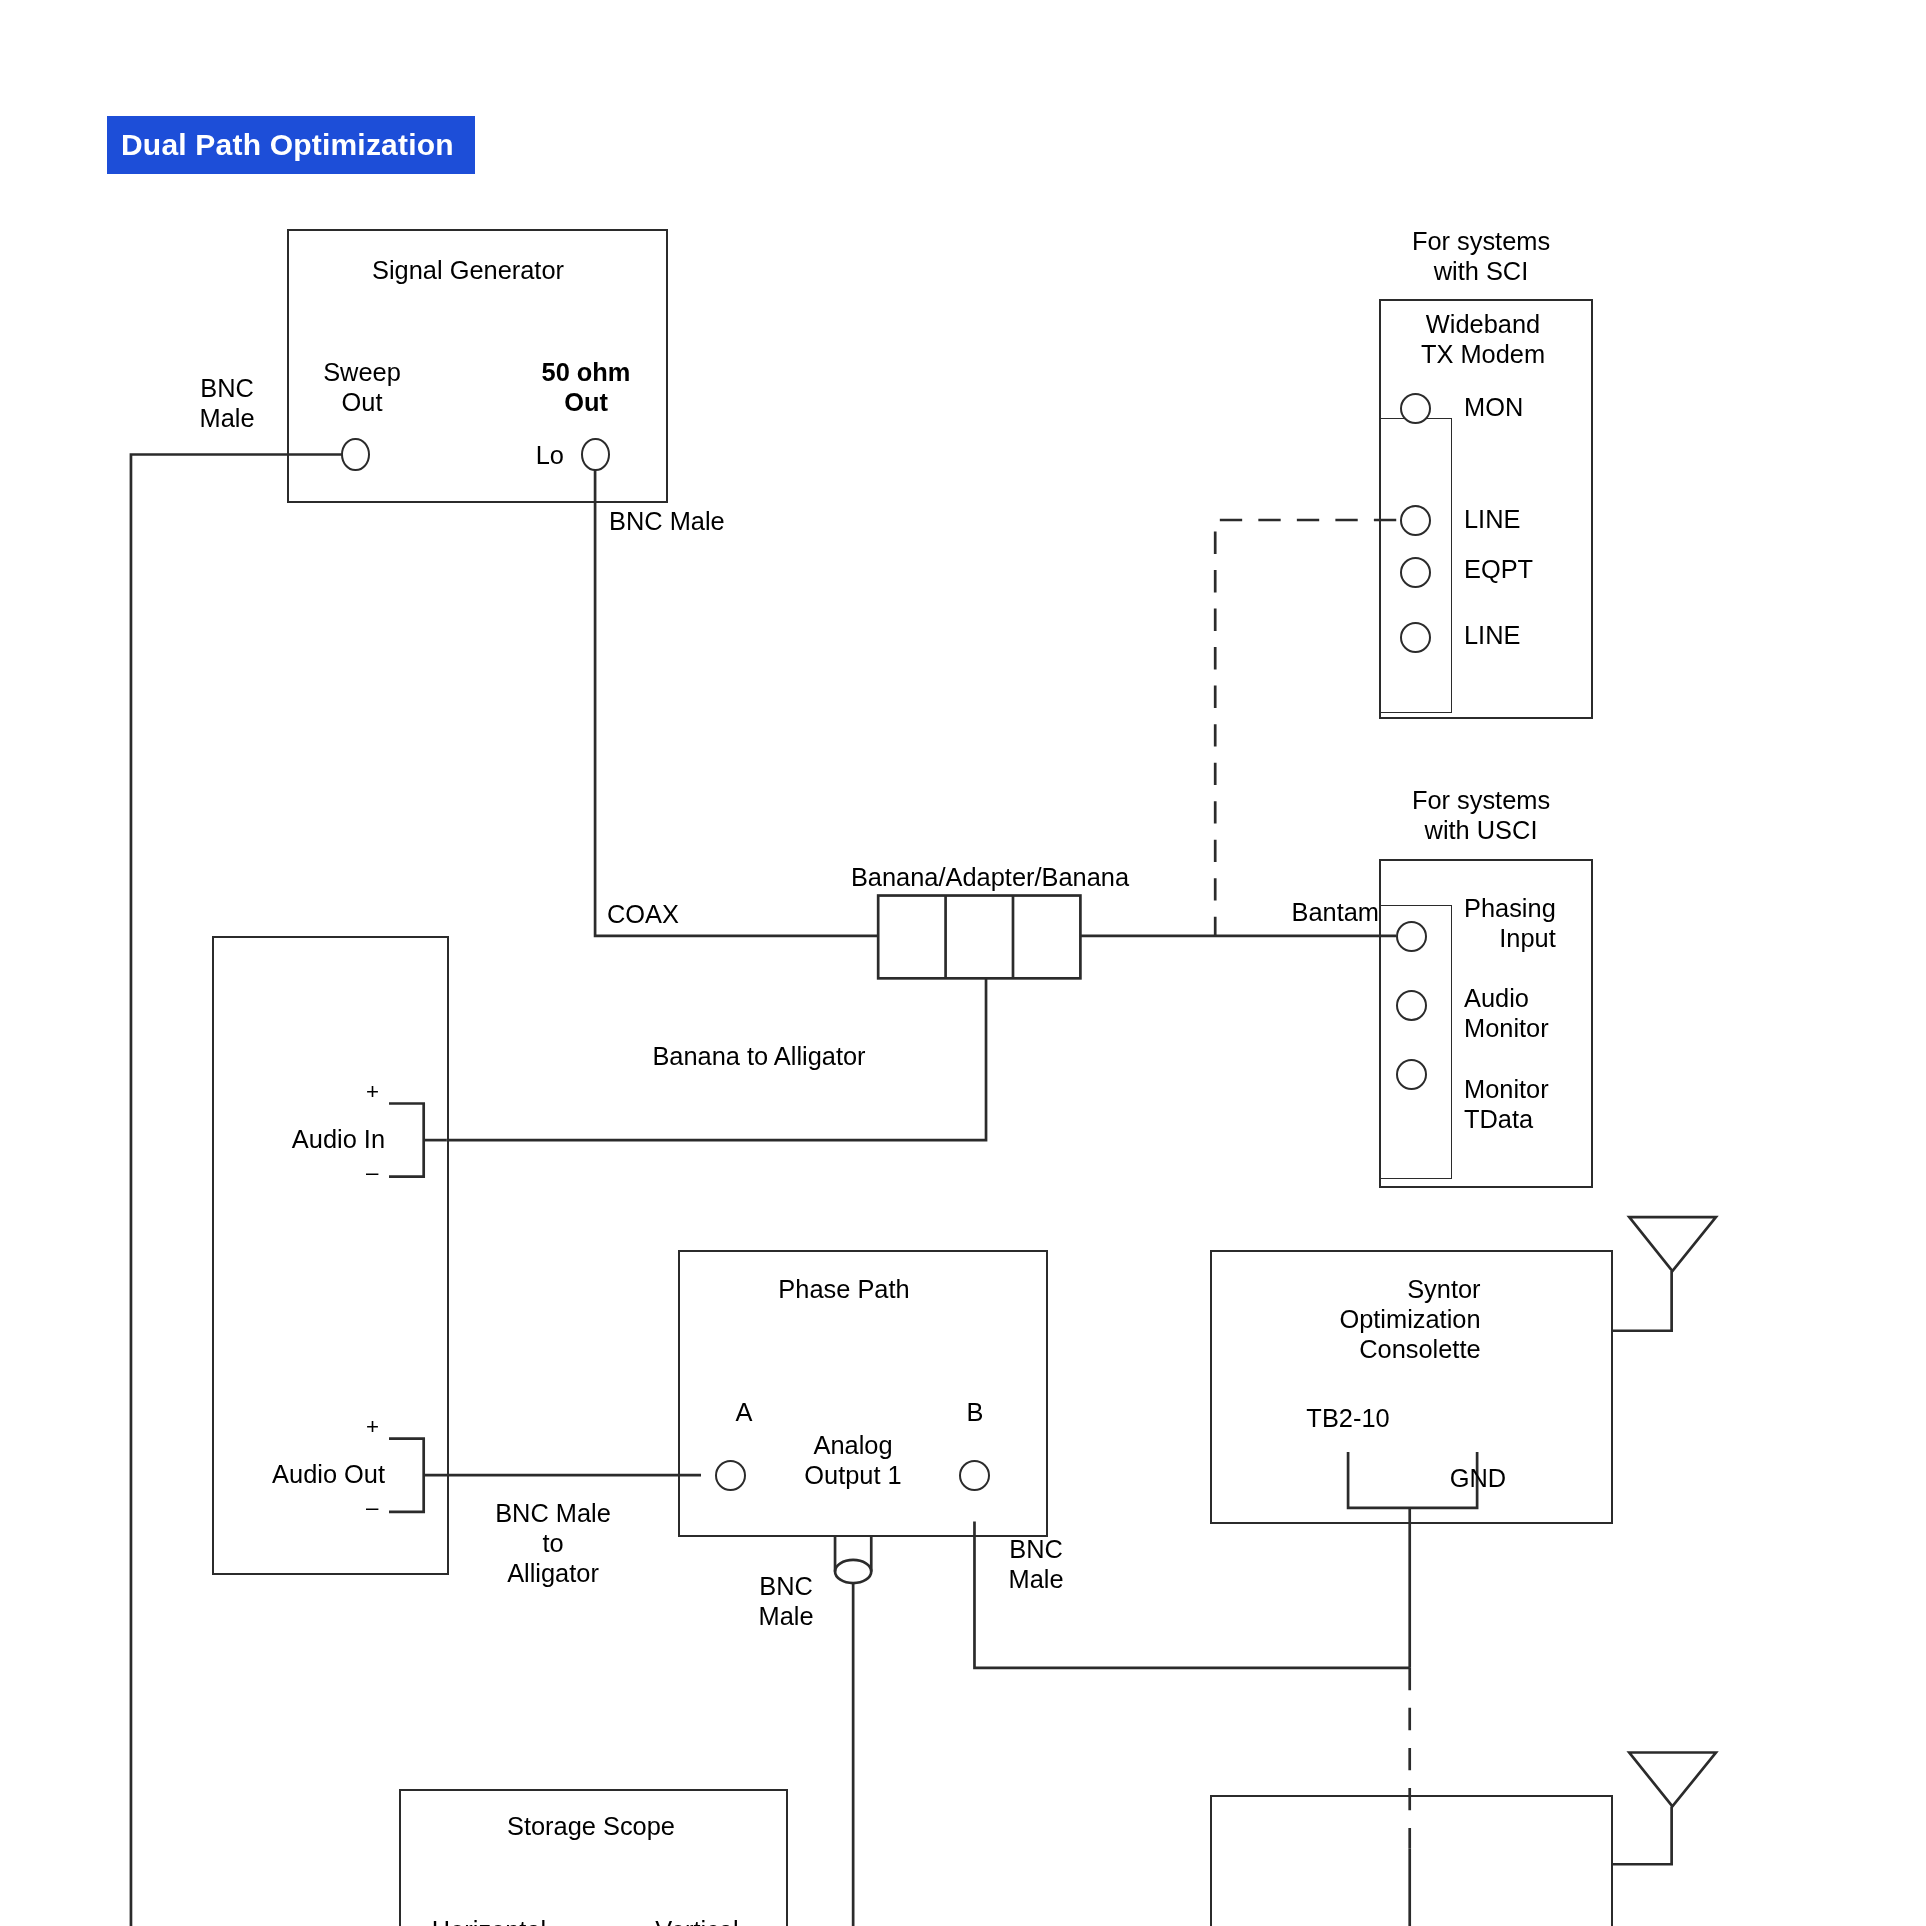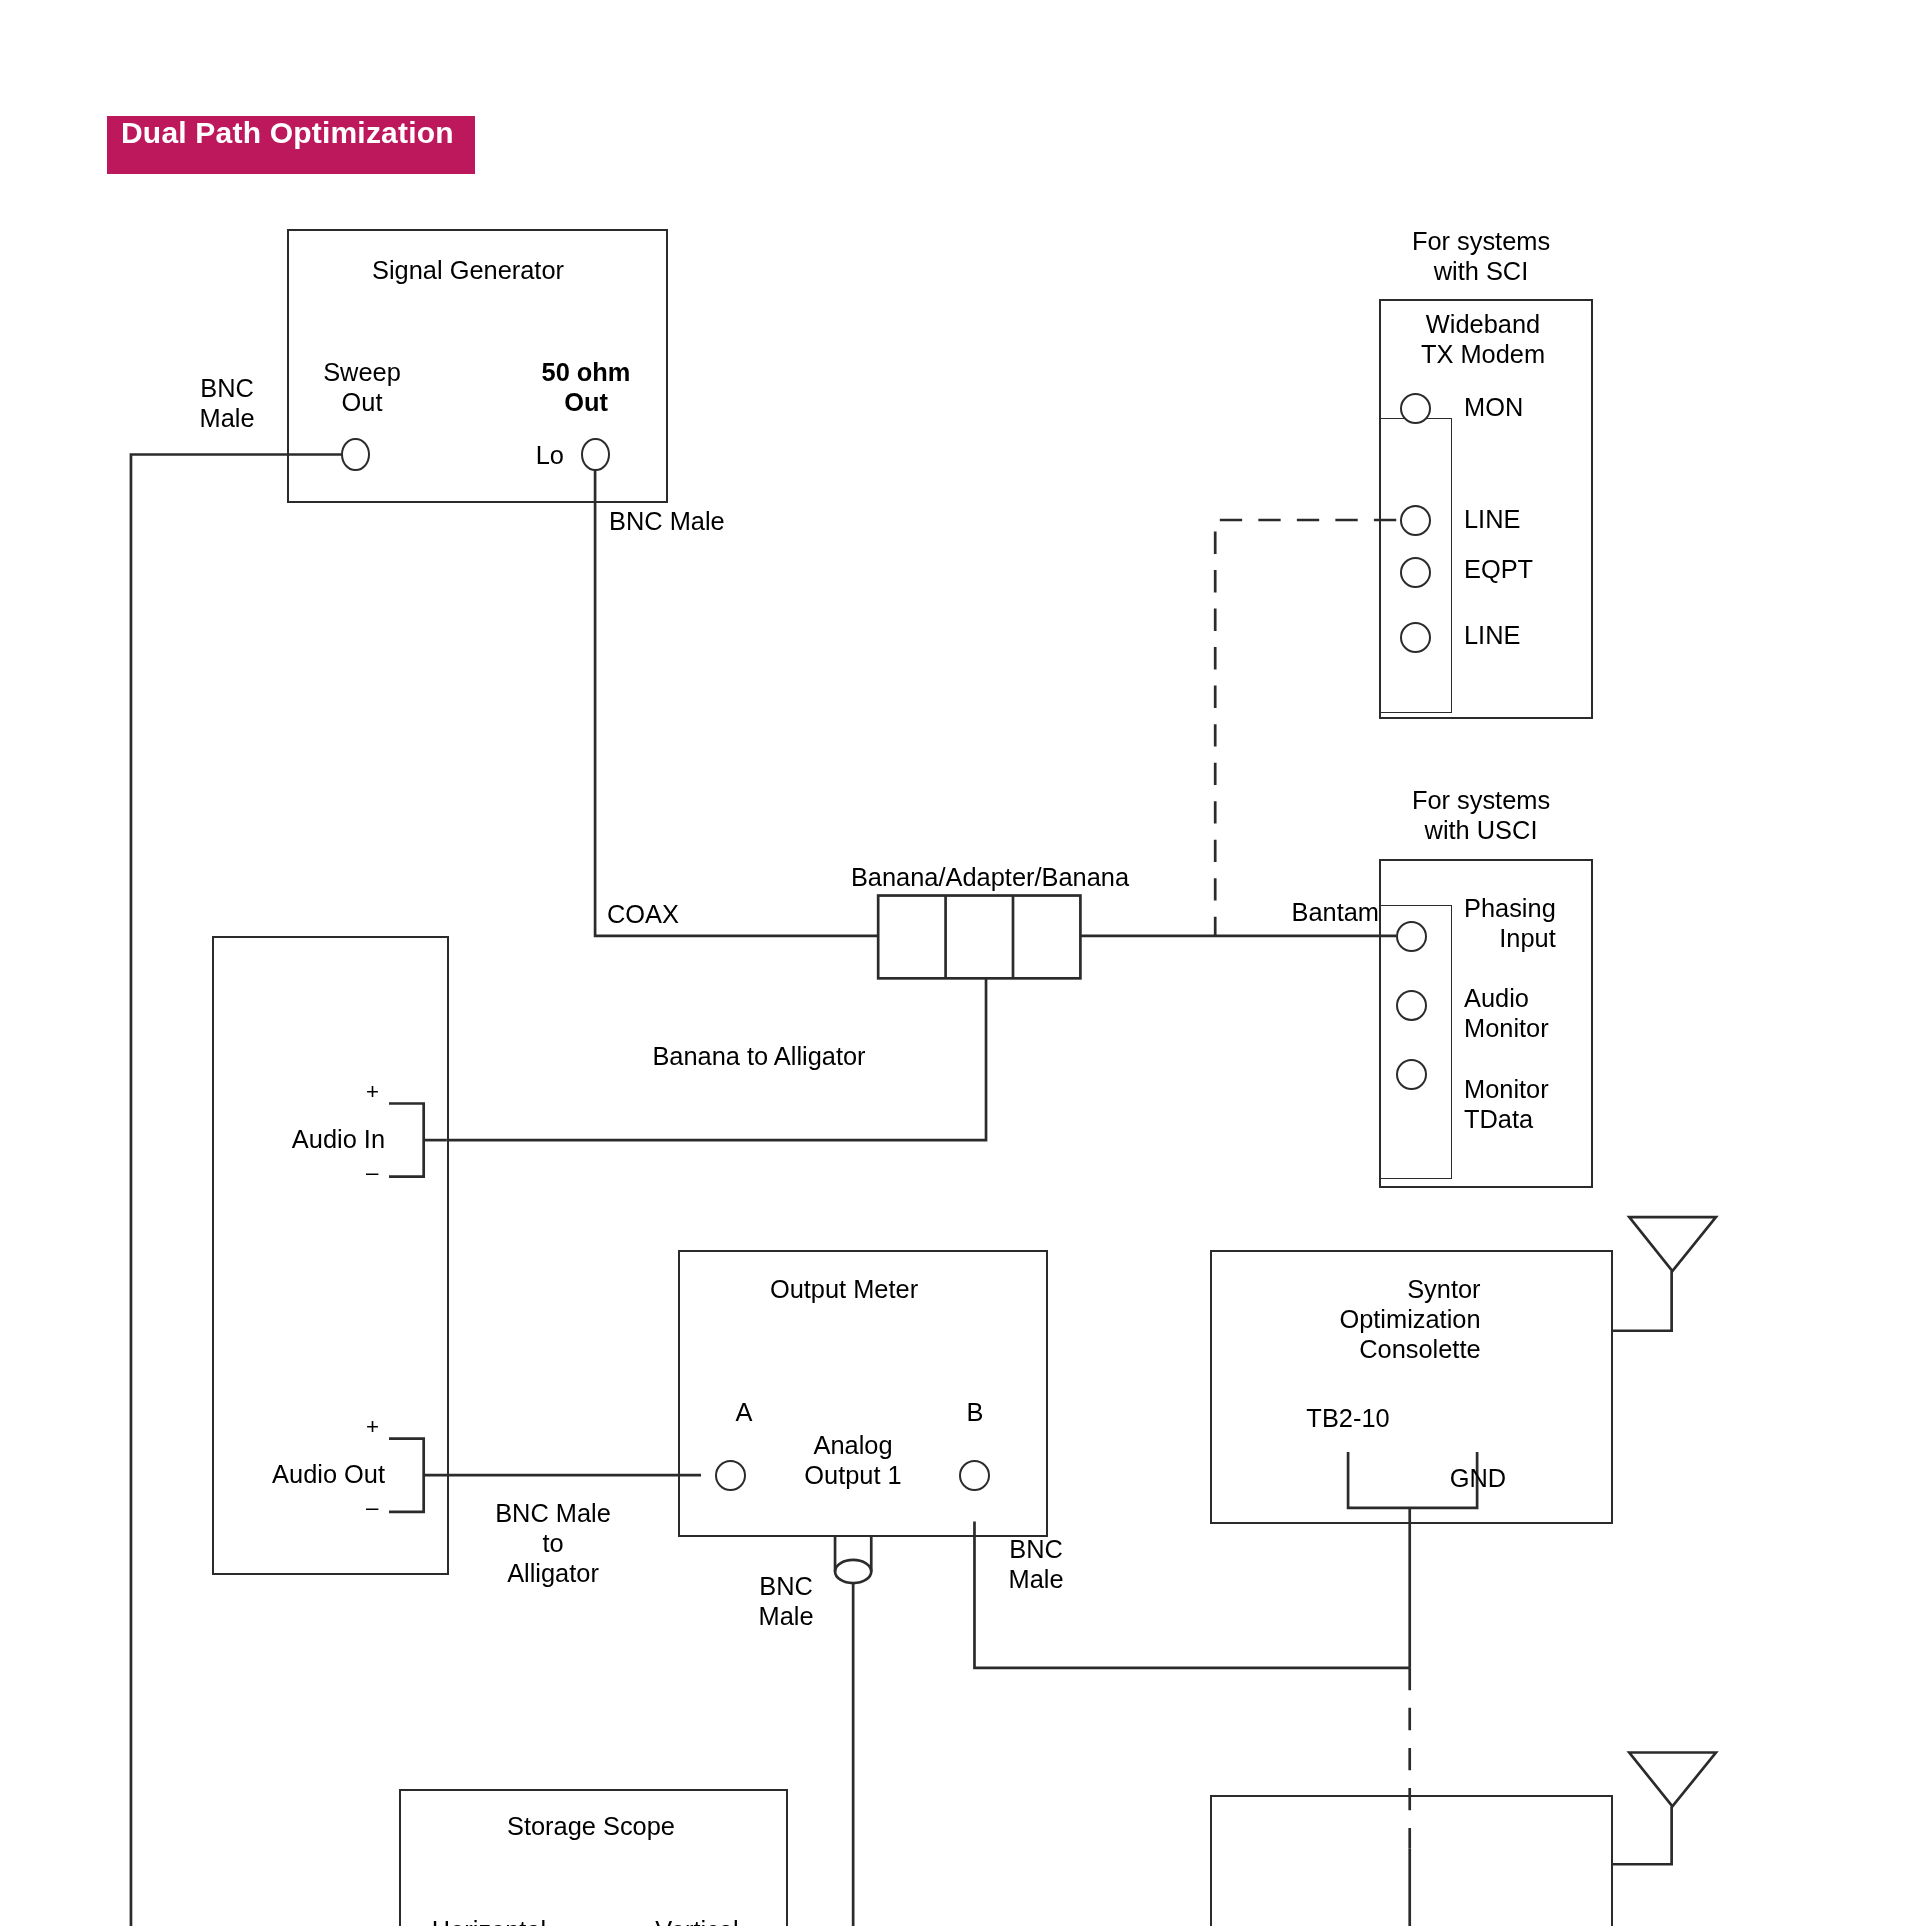--- a/index.html
+++ b/index.html
@@ -4,21 +4,21 @@
 <style>
   html,body{margin:0;padding:0;background:#fff;}
   body{
     width:1932px;height:2556px;position:relative;overflow:hidden;
     font-family:"Liberation Sans", sans-serif;color:#1a1a1a;
   }
   #page{position:absolute;inset:0;}
   
   #banner{
     position:absolute;left:107px;top:116px;width:368px;height:58px;
-    background:#be185d;display:flex;
+    background:#1d4ed8;display:flex;align-items:center;
   }
   #banner-text{
     color:#fff;font-size:30px;font-weight:bold;letter-spacing:0.2px;
     padding-left:14px;white-space:nowrap;
   }
   
   #wires{position:absolute;left:0;top:0;width:1932px;height:2556px;}
   
   .box{position:absolute;border:2.3px solid #2b2b2b;background:transparent;box-sizing:border-box;}
   .subpanel{position:absolute;border:1.9px solid #2b2b2b;box-sizing:border-box;background:transparent;}
@@ -143,21 +143,21 @@
 
   <div class="box" style="left:212px;top:936px;width:237px;height:639px;"></div>
   <div class="lbl r" style="left:385px;top:1125px;">Audio In</div>
   <div class="lbl tiny" style="left:366px;top:1079px;">+</div>
   <div class="lbl tiny" style="left:366px;top:1160px;">–</div>
   <div class="lbl r" style="left:385px;top:1460px;">Audio Out</div>
   <div class="lbl tiny" style="left:366px;top:1414px;">+</div>
   <div class="lbl tiny" style="left:366px;top:1495px;">–</div>
 
   <div class="box" style="left:678px;top:1250px;width:370px;height:287px;"></div>
-  <div class="lbl c" style="left:844px;top:1275px;">Output Meter</div>
+  <div class="lbl c" style="left:844px;top:1275px;">Phase Path</div>
   <div class="lbl c" style="left:744px;top:1398px;">A</div>
   <div class="jack round" style="left:715px;top:1460px;"></div>
   <div class="lbl c" style="left:853px;top:1431px;text-align:center;">Analog
 Output 1</div>
   <div class="lbl c" style="left:975px;top:1398px;">B</div>
   <div class="jack round" style="left:959px;top:1460px;"></div>
   <div class="lbl c" style="left:553px;top:1499px;text-align:center;">BNC Male
 to
 Alligator</div>
   <div class="lbl c" style="left:786px;top:1572px;text-align:center;">BNC

